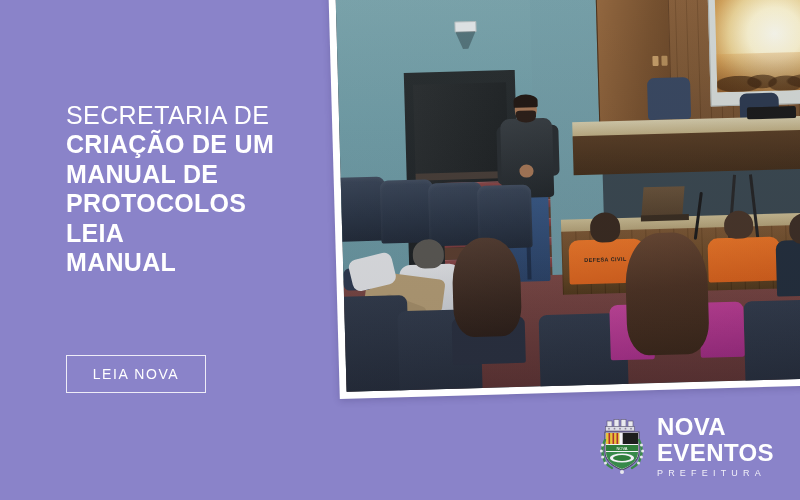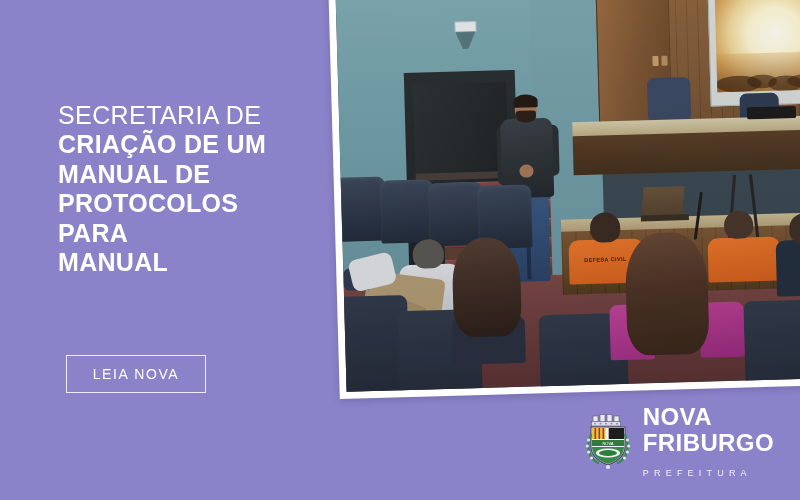--- a/index.html
+++ b/index.html
@@ -14,21 +14,21 @@
   #banner {
     position:absolute;
     inset:0;
     background:#8a83c9;
     overflow:hidden;
   }
 
   
   #text-col {
     position:absolute;
-    left:58px; top:100px;
+    left:66px; top:100px;
     width:270px;
     z-index:6;
   }
   .kicker {
     font-size:25px;
     line-height:30px;
     font-weight:300;
     color:#ffffff;
     letter-spacing:0.4px;
     white-space:nowrap;
@@ -350,21 +350,21 @@
   #crest { width:48px; height:58px; position:relative; }
   .logo-text { display:flex; flex-direction:column; line-height:1; }
   .logo-l1, .logo-l2 {
     color:#ffffff; font-weight:bold;
     font-size:24px; letter-spacing:0.4px;
   }
   .logo-l2 { margin-top:2px; }
   .logo-l3 {
     color:rgba(255,255,255,0.88);
     font-size:9px; letter-spacing:5.2px;
-    margin-top:14px;
+    margin-top:4px;
   }
 </style>
 </head>
 <body>
 
 <div id="banner">
 
   <div id="photo-frame">
     <div id="photo">
 
@@ -465,21 +465,21 @@
 
       <div class="ph photo-tone"></div>
     </div>
   </div>
 
   <div id="text-col">
     <div class="kicker">SECRETARIA DE</div>
     <div class="headline">CRIAÇÃO DE UM</div>
     <div class="headline">MANUAL DE</div>
     <div class="headline">PROTOCOLOS</div>
-    <div class="headline">PARA</div>
+    <div class="headline">LEIA</div>
     <div class="headline">MANUAL</div>
   </div>
 
   <div id="cta-button">LEIA NOVA</div>
 
   <div id="logo">
     <div id="crest">
       <svg viewBox="0 0 48 58" width="48" height="58" xmlns="http://www.w3.org/2000/svg">
 
         <g>
@@ -522,18 +522,18 @@
         <circle cx="7.5" cy="45" r="1.5" fill="#e8e7ee"></circle>
         <circle cx="43.5" cy="27" r="1.5" fill="#e8e7ee"></circle>
         <circle cx="44.6" cy="33" r="1.5" fill="#e8e7ee"></circle>
         <circle cx="43.4" cy="39" r="1.5" fill="#e8e7ee"></circle>
         <circle cx="40.5" cy="45" r="1.5" fill="#e8e7ee"></circle>
         <circle cx="24" cy="54" r="2" fill="#e8e7ee"></circle>
       </svg>
     </div>
     <div class="logo-text">
       <span class="logo-l1">NOVA</span>
-      <span class="logo-l2">FRIBURGO</span>
+      <span class="logo-l2">EVENTOS</span>
       <span class="logo-l3">PREFEITURA</span>
     </div>
   </div>
 
 </div>
 
 </body></html>

